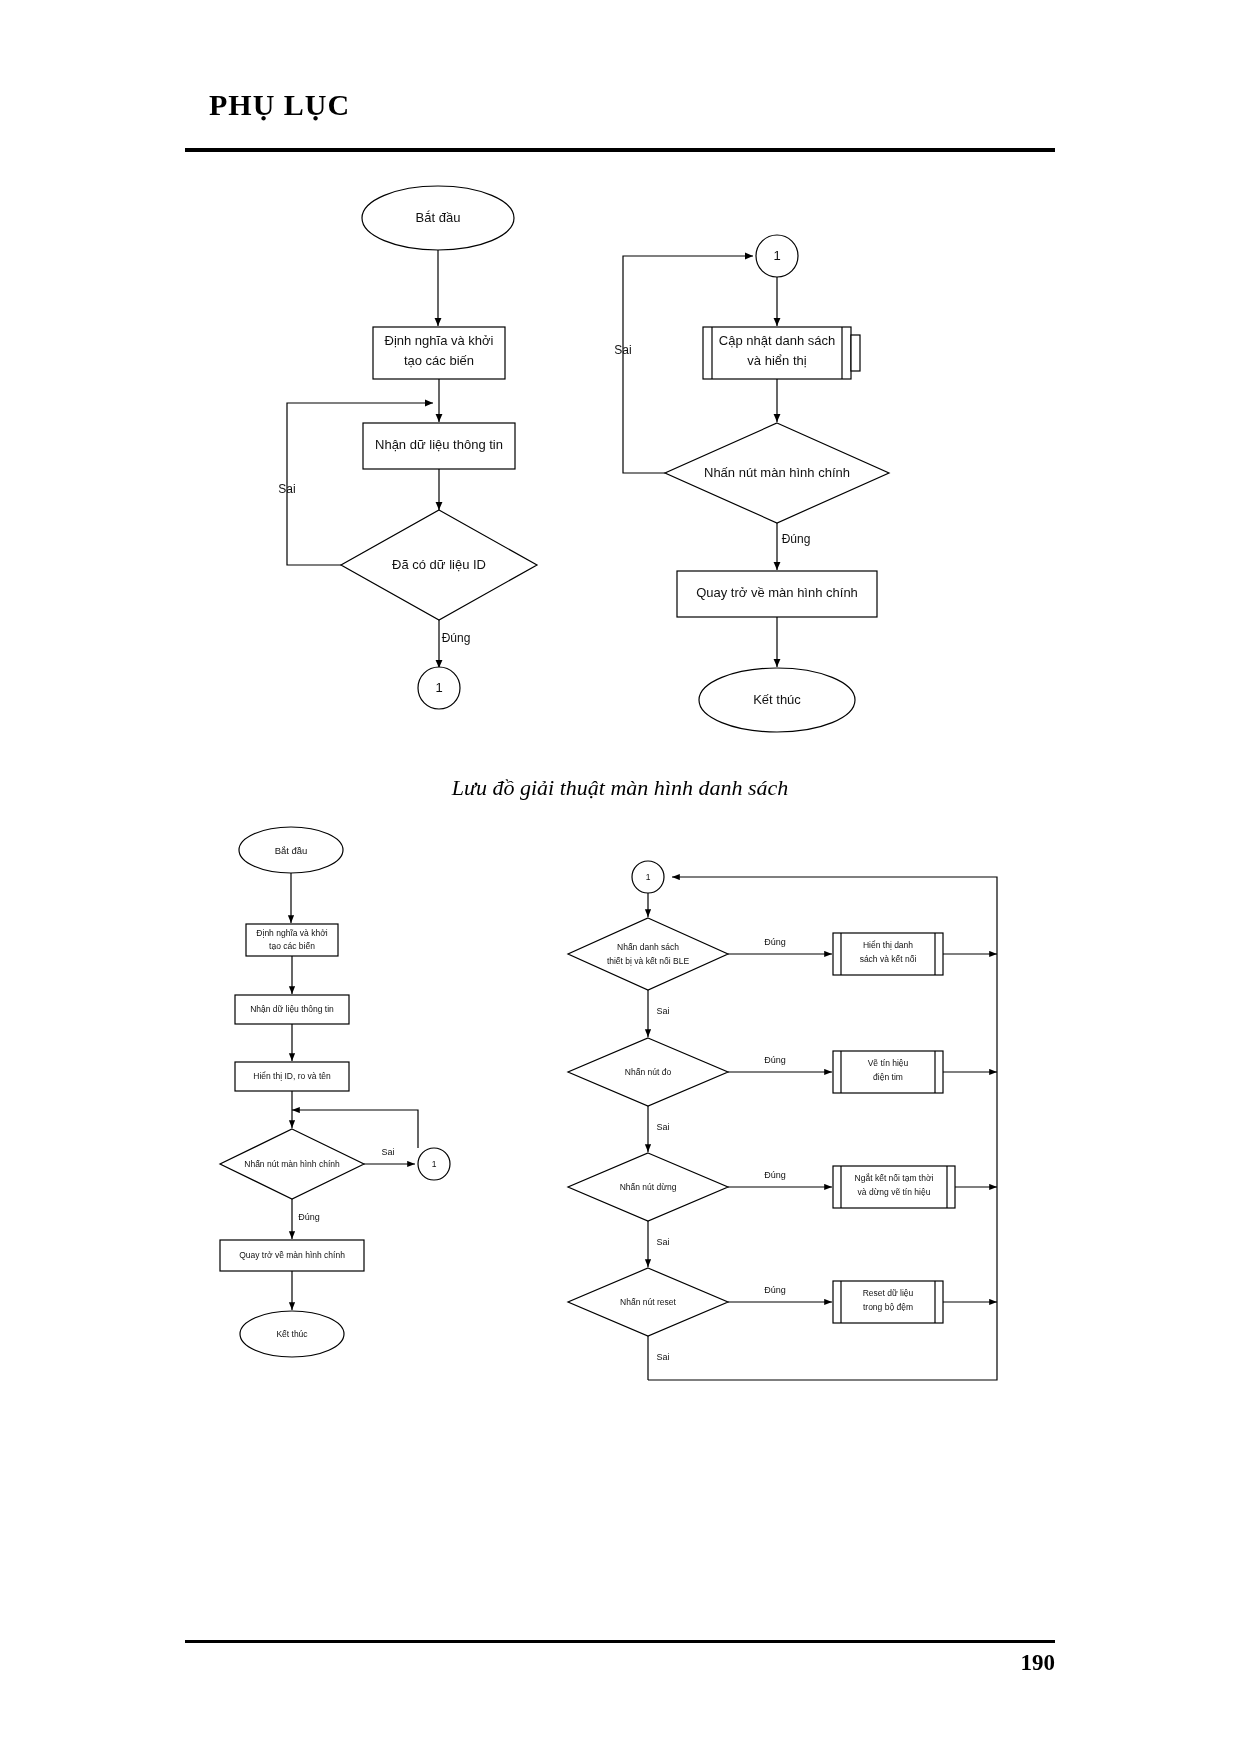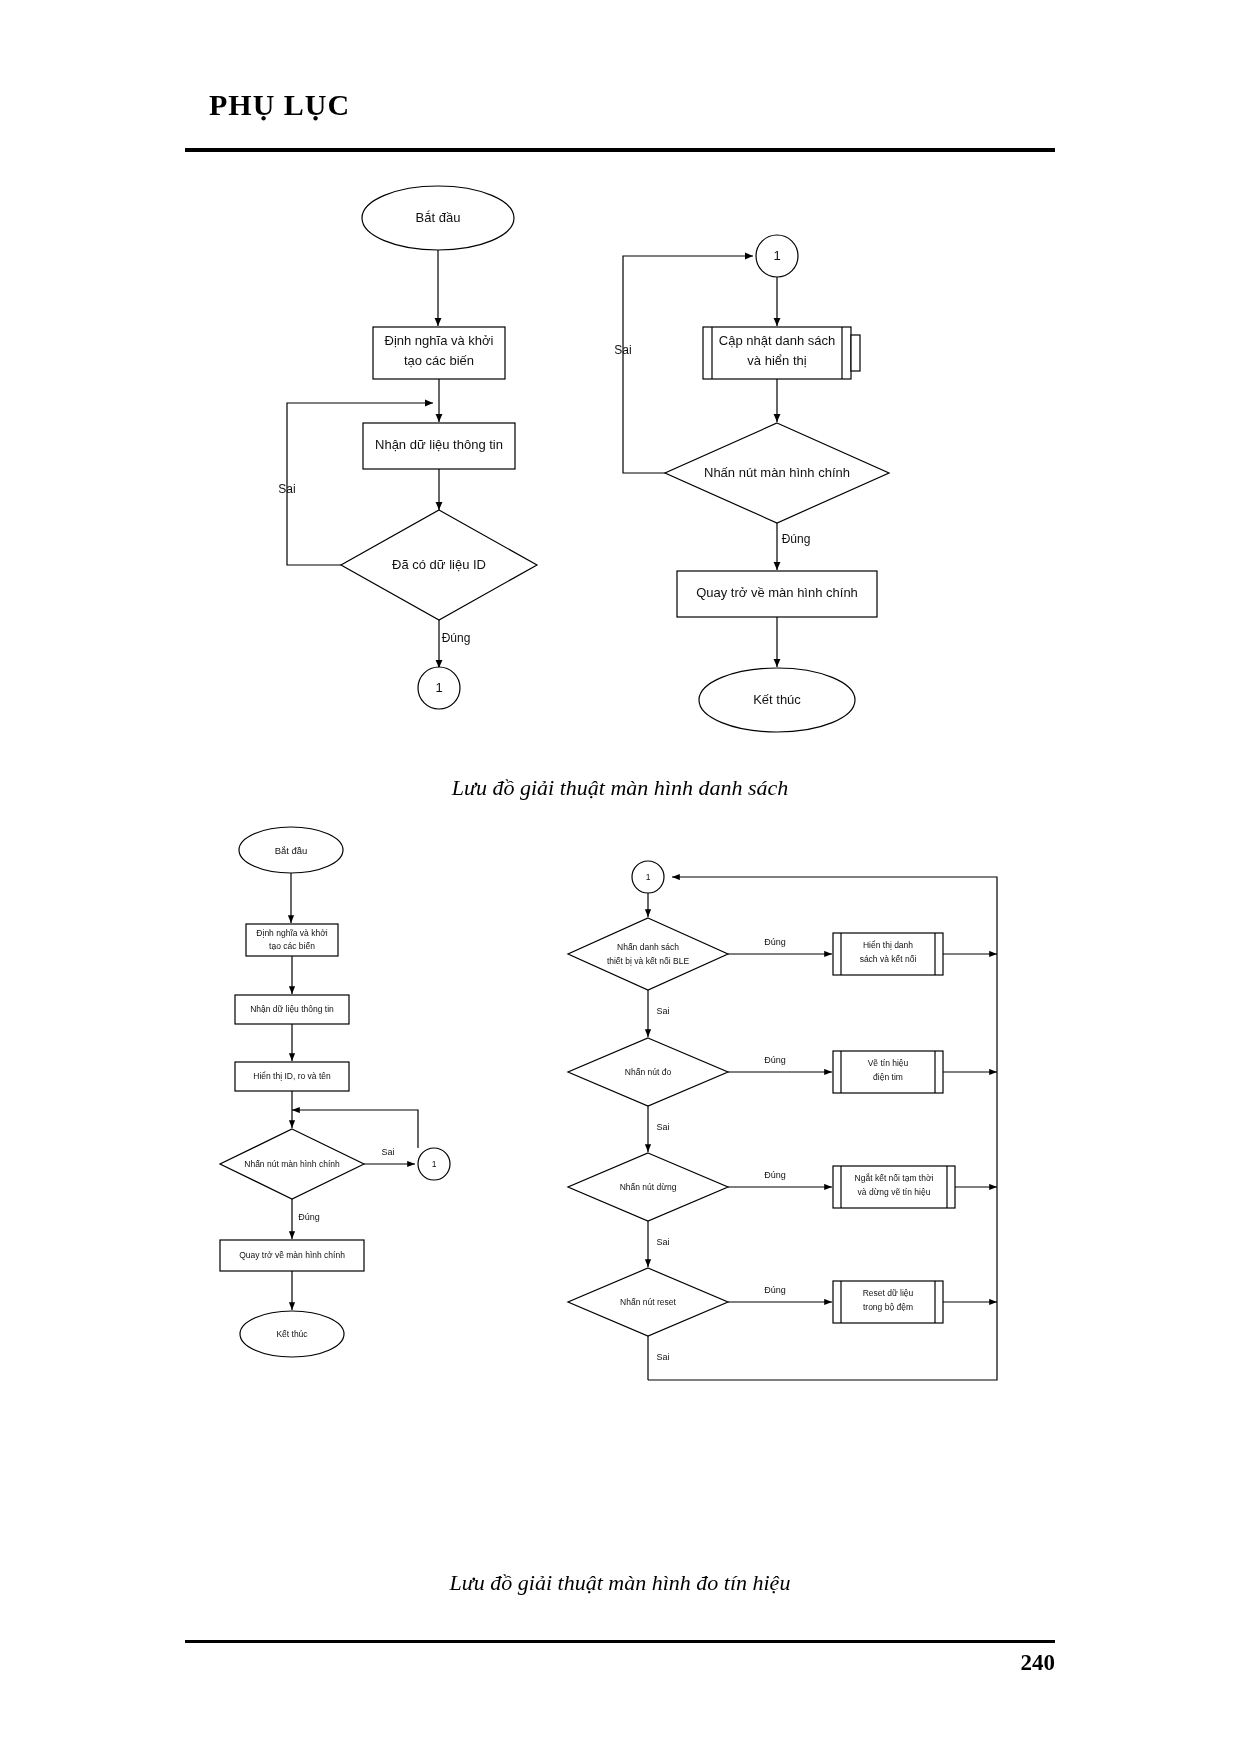--- a/index.html
+++ b/index.html
@@ -308,18 +308,17 @@
       <text class="fc-text t9" x="703" y="493">trong bộ đệm</text>
       <line class="fc-line" x1="758" y1="487" x2="812" y2="487" marker-end="url(#arrow2)"></line>
 
       <line class="fc-line" x1="463" y1="521" x2="463" y2="565"></line>
       <text class="lbl-s" x="478" y="545">Sai</text>
 
       <polyline class="fc-line" points="463,565 812,565 812,62 487,62" marker-end="url(#arrow2)"></polyline>
     </svg>
   </div>
 
-  <div class="caption caption2">Lưu đồ giải thuật màn hình đo tín hiệu</div>
 
   <div class="footer-rule"></div>
-  <div class="footer-page">240</div>
+  <div class="footer-page">190</div>
 
 </div>
 
 </body></html>

